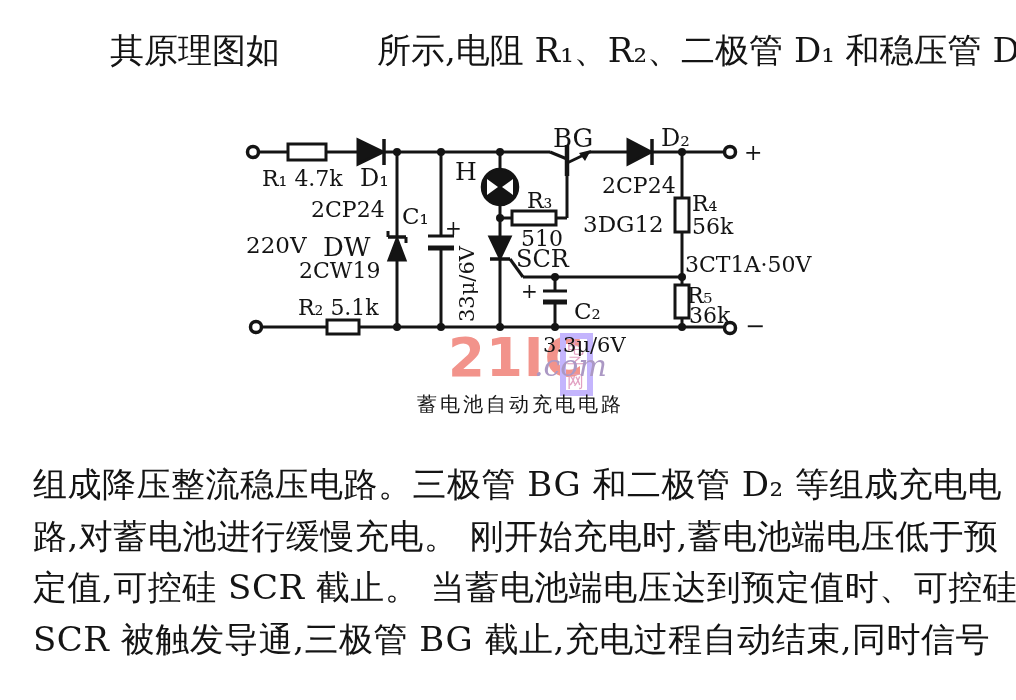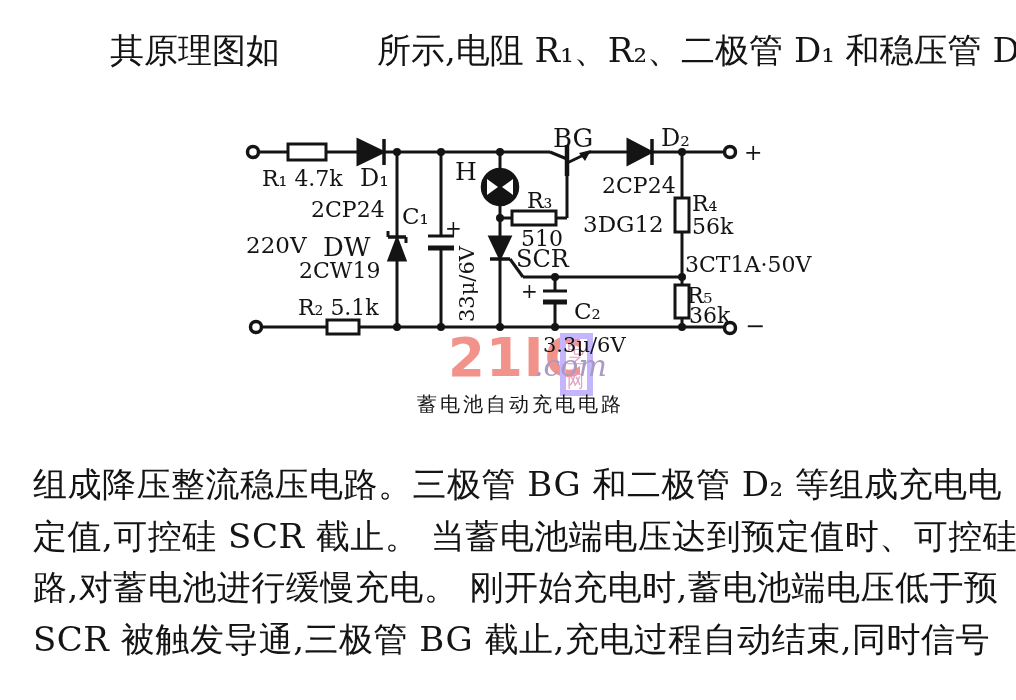--- a/index.html
+++ b/index.html
@@ -188,18 +188,18 @@
       <text x="689" y="323">36k</text>
       <text x="744" y="160">+</text>
       <text x="745" y="334" font-size="24">−</text>
     </g>
   </svg>
 
   <div class="caption">蓄电池自动充电电路</div>
 
   <div class="paragraph">
     <div class="pline">组成降压整流稳压电路。三极管 BG 和二极管 D₂ 等组成充电电</div>
+    <div class="pline">路,对蓄电池进行缓慢充电。 刚开始充电时,蓄电池端电压低于预</div>
     <div class="pline">定值,可控硅 SCR 截止。 当蓄电池端电压达到预定值时、可控硅</div>
-    <div class="pline">路,对蓄电池进行缓慢充电。 刚开始充电时,蓄电池端电压低于预</div>
     <div class="pline">SCR 被触发导通,三极管 BG 截止,充电过程自动结束,同时信号</div>
   </div>
 
 </div>
 
 </body></html>

